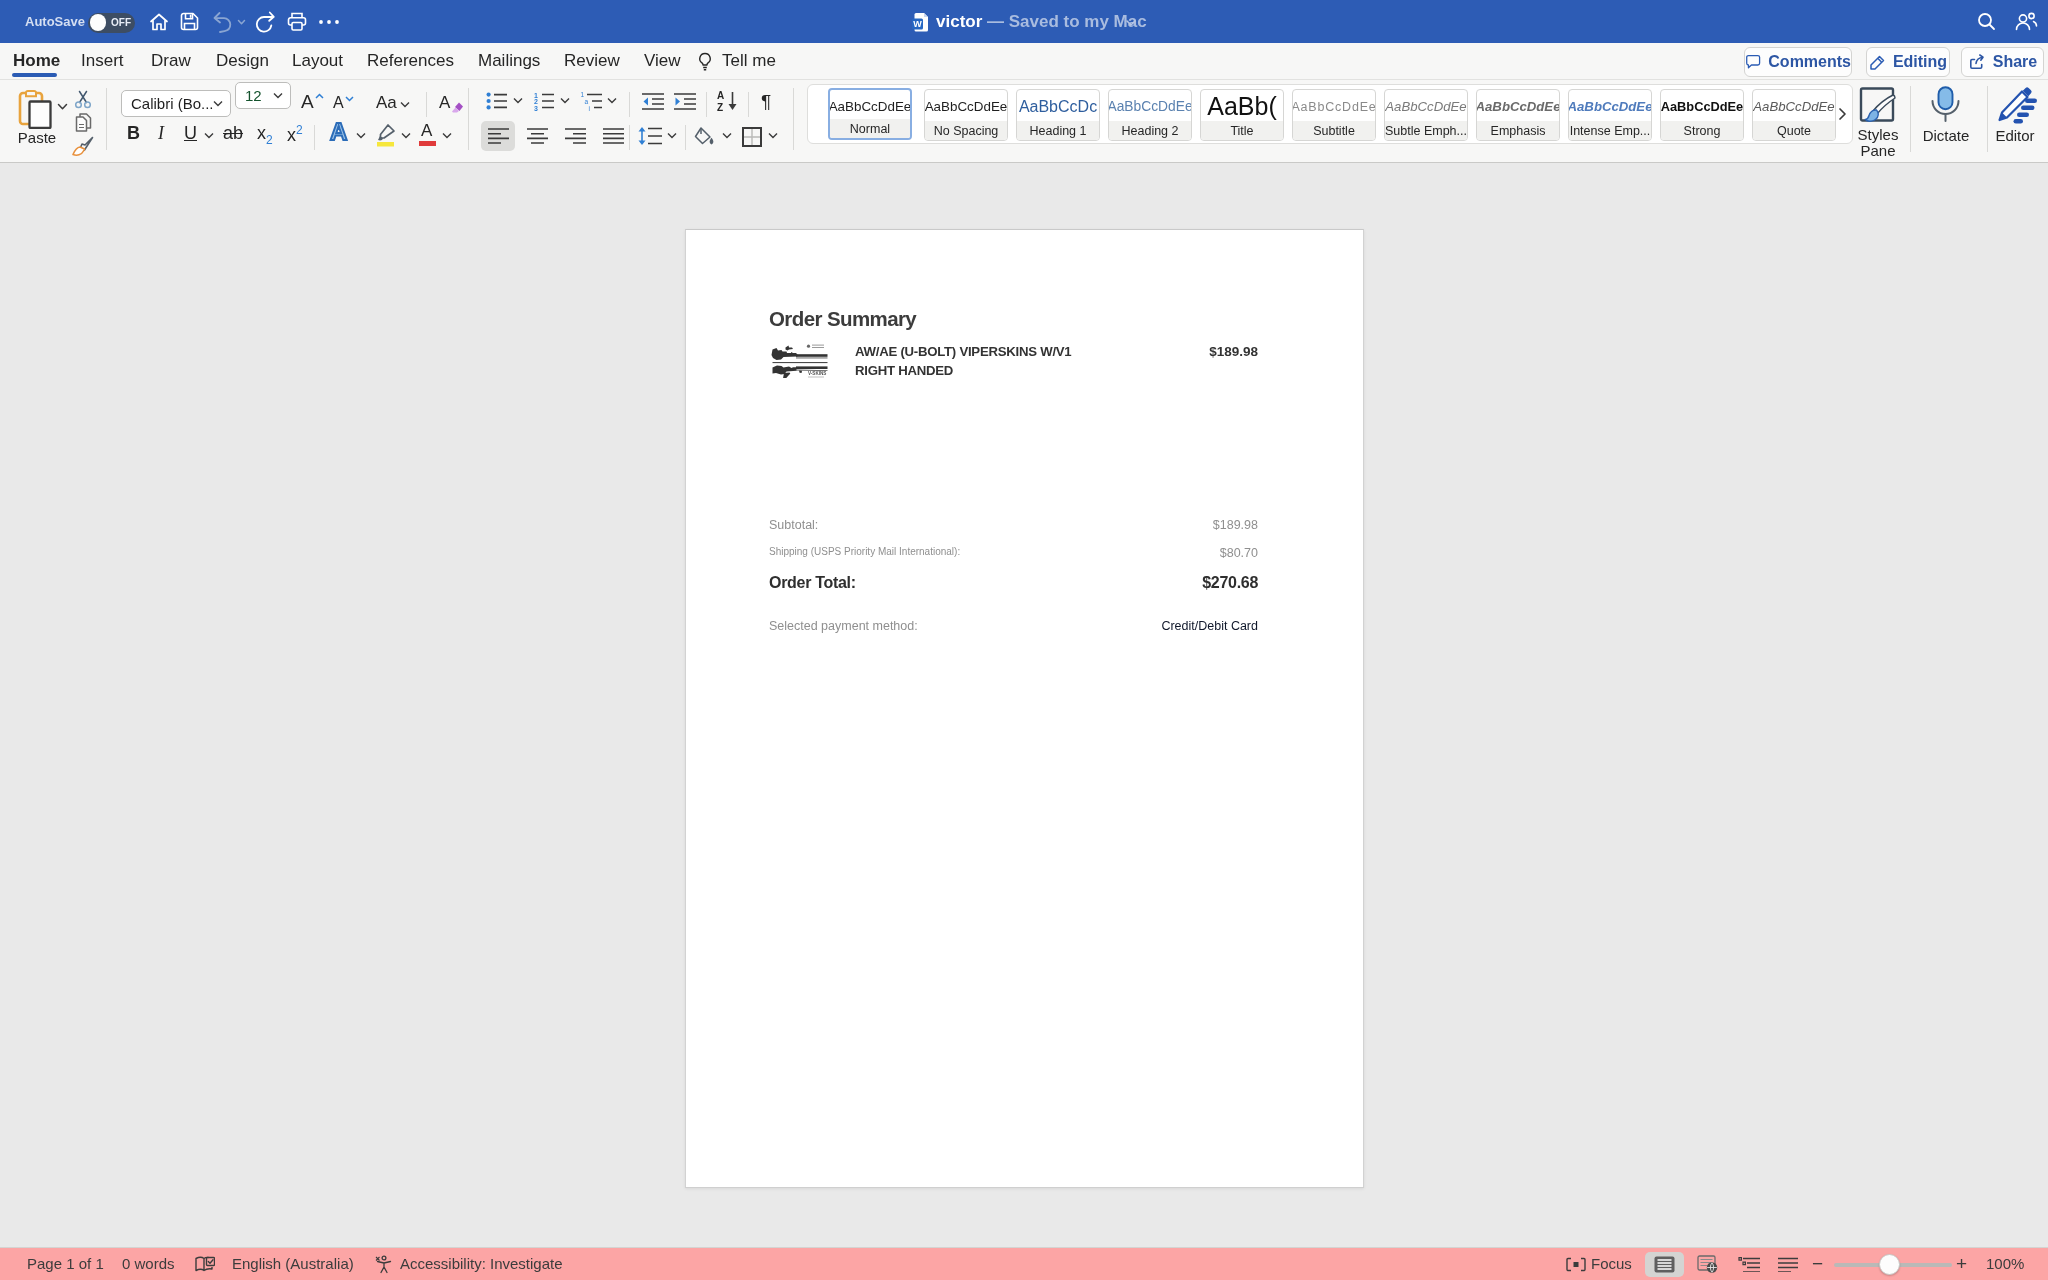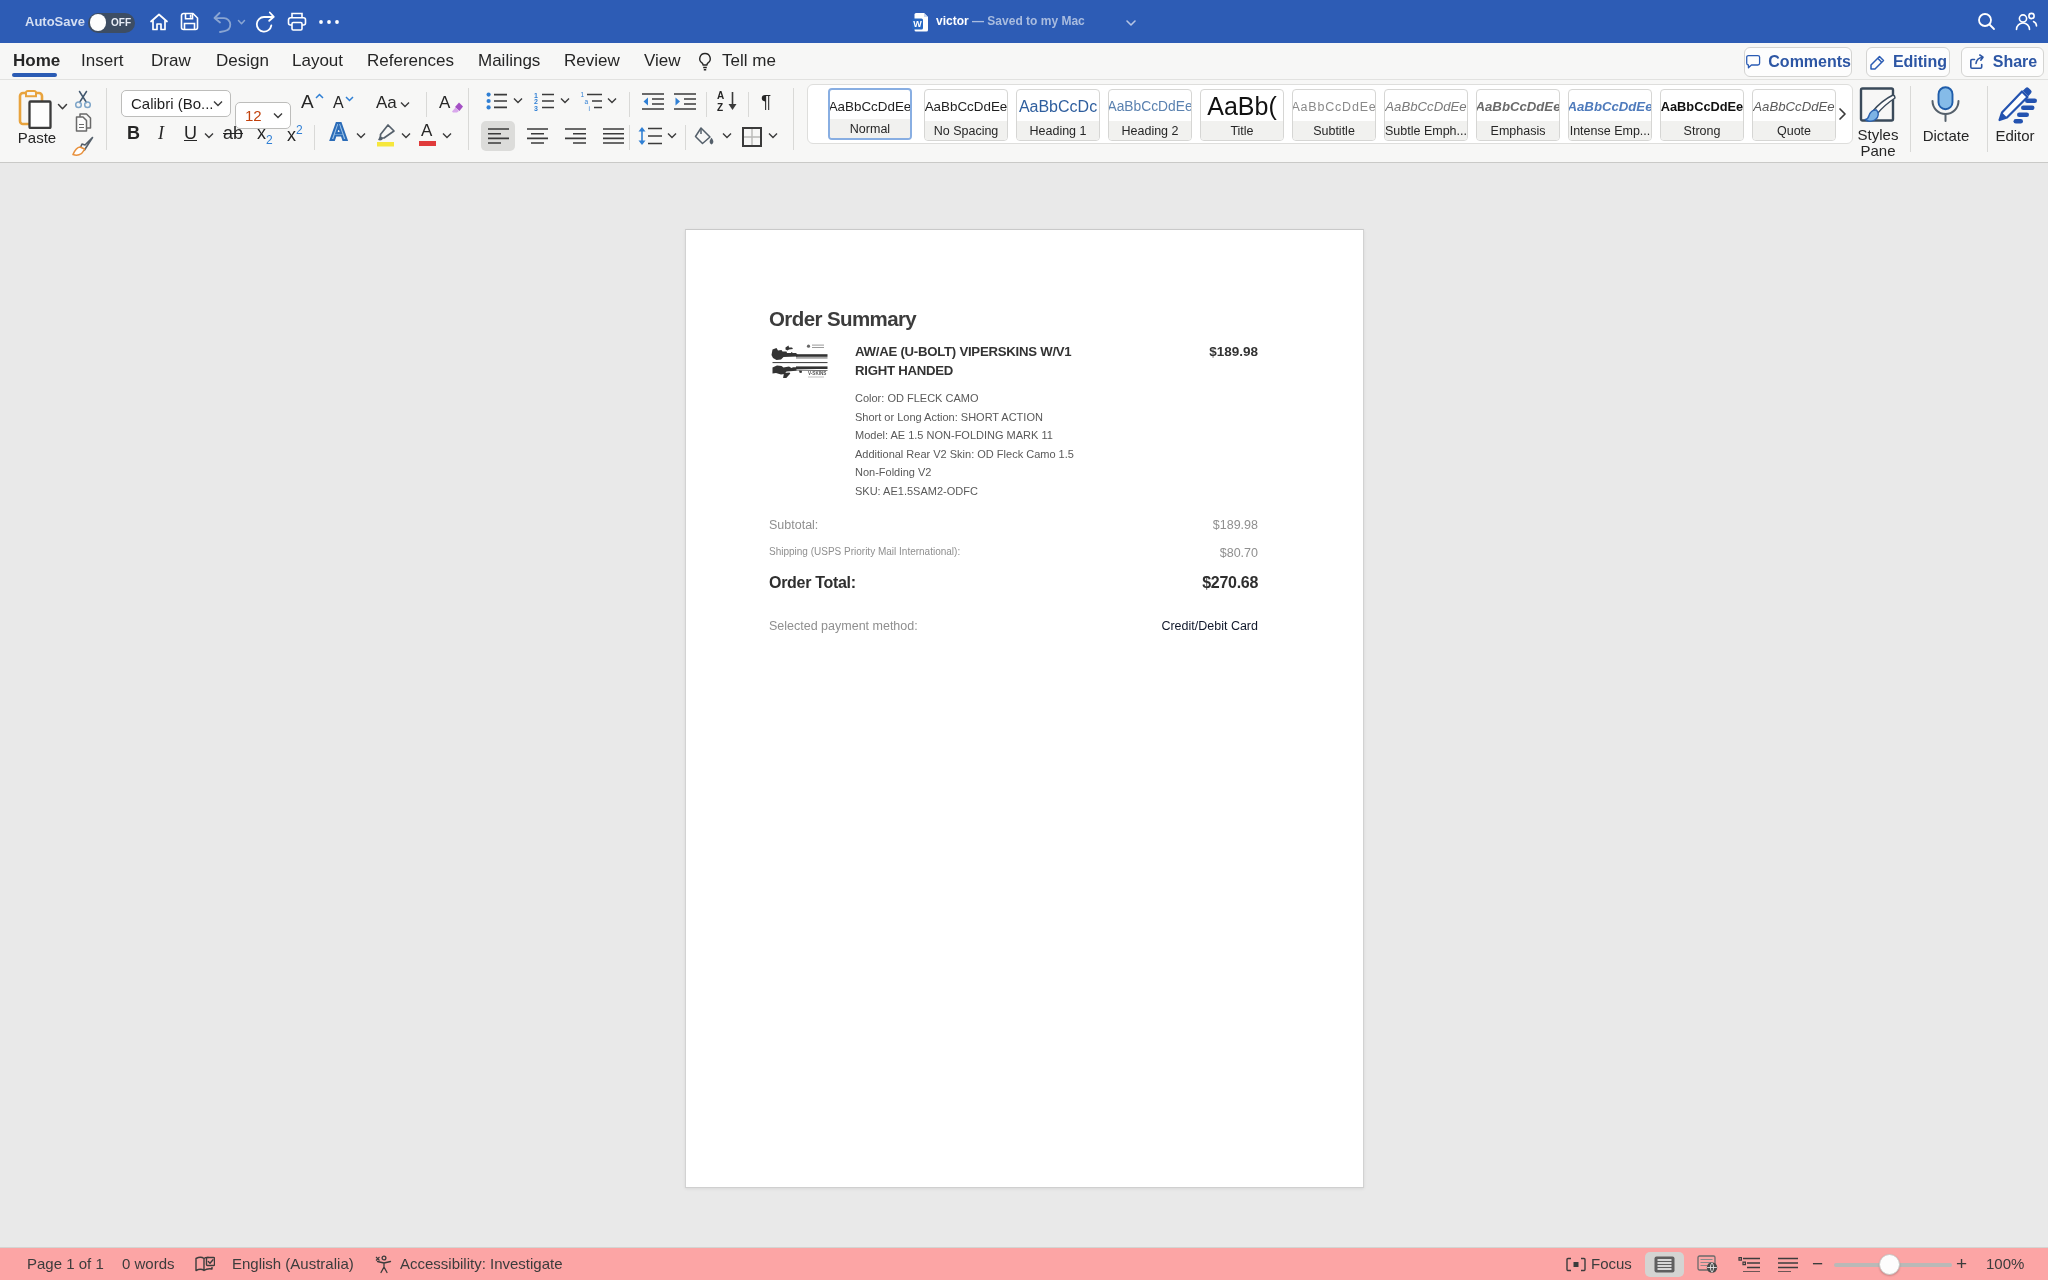--- a/index.html
+++ b/index.html
@@ -82,21 +82,21 @@
       <circle cx="11" cy="4" r="1.9"></circle>
       <circle cx="19" cy="4" r="1.9"></circle>
   </svg>
 
   <svg class="abs" style="left:911px; top:12px;" width="19" height="20" viewBox="0 0 19 20">
     <path d="M5 1 H13 L17 5 V18 a1.5 1.5 0 0 1 -1.5 1.5 H5 A1.5 1.5 0 0 1 3.5 18 V2.5 A1.5 1.5 0 0 1 5 1 Z" fill="#fdfdfd"></path>
     <path d="M13 1 L17 5 H13 Z" fill="#c8d6ef"></path>
     <rect x="1" y="6.5" width="11" height="11" rx="1.5" fill="#2566c2"></rect>
     <text x="6.5" y="15" font-size="9" font-weight="bold" fill="#fff" text-anchor="middle" font-family="Liberation Sans">W</text>
   </svg>
-  <div class="abs" style="left:936px; top:0; height:43px; line-height:43px; font-size:12px; font-weight:700;">
+  <div class="abs" style="left:936px; top:0; height:43px; line-height:43px; font-size:17px; font-weight:700;">
     <span class="wtxt">victor</span><span style="color:#a9bcdf;"> — Saved to my Mac</span>
   </div>
   <svg class="abs" style="left:1125px; top:19px;" width="12" height="8" viewBox="0 0 12 8" fill="none" stroke="#b6c5e4" stroke-width="1.6">
     <path d="M2 2 L6 6 L10 2" stroke-linecap="round" stroke-linejoin="round"></path>
   </svg>
 
   <svg class="abs" style="left:1976px; top:11px;" width="21" height="21" viewBox="0 0 21 21" fill="none" stroke="#ffffff" stroke-width="1.8">
     <circle cx="9" cy="9" r="6"></circle>
     <path d="M13.5 13.5 L18 18" stroke-linecap="round"></path>
   </svg>
@@ -172,21 +172,21 @@
     <path d="M21.5 2.5 L14 10 L11 9 L9.5 12.5 L13.5 15 Z" fill="none" stroke="#55606b" stroke-width="1.6" stroke-linejoin="round"></path>
     <path d="M9 12 C5 12.5 3.5 16 2 19.5 C6 21 10.5 20 12.5 16 L13.5 14 Z" fill="#fff" stroke="#e8913d" stroke-width="1.6" stroke-linejoin="round"></path>
   </svg>
   <div class="vsep" style="left:106px; top:8px; height:62px;"></div>
 
   <div class="abs" style="left:121px; top:10px; width:110px; height:27px; background:#fff; border:1px solid #bdbdbb; border-radius:5px; font-size:15px; color:#1f1f1f; line-height:25px; padding-left:9px;">Calibri (Bo...
     <svg class="abs" style="right:7px; top:9px;" width="10" height="8" viewBox="0 0 10 8" fill="none" stroke="#3b3b3b" stroke-width="1.4">
         <path d="M1 1.5 L5 5.5 L9 1.5"></path>
       </svg>
   </div>
-  <div class="abs" style="left:235px; top:22px; width:56px; height:27px; background:#fff; border:1px solid #bdbdbb; border-radius:5px; font-size:15px; color:#c2410c; line-height:25px; padding-left:9px;">12
+  <div class="abs" style="left:235px; top:2px; width:56px; height:27px; background:#fff; border:1px solid #bdbdbb; border-radius:5px; font-size:15px; color:#14532d; line-height:25px; padding-left:9px;">12
     <svg class="abs" style="right:7px; top:9px;" width="10" height="8" viewBox="0 0 10 8" fill="none" stroke="#3b3b3b" stroke-width="1.4">
         <path d="M1 1.5 L5 5.5 L9 1.5"></path>
       </svg>
   </div>
 
   <div class="abs" style="left:301px; top:11px; font-size:19px; color:#262626;">A</div>
   <svg class="abs" style="left:315px; top:13px;" width="9" height="6" viewBox="0 0 9 6" fill="none" stroke="#2f7fd4" stroke-width="1.5">
       <path d="M1 5 L4.5 1.5 L8 5"></path>
     </svg>
   <div class="abs" style="left:333px; top:14px; font-size:16px; color:#262626;">A</div>
@@ -454,28 +454,20 @@
       <path d="M1.5 24.5 l4.5 -2 4.5 0.5 2 1.5 5.5 -1 2.5 1.5 1.5 -0.7 h3.5 v3.5 l-10 0.8 -2 2.4 -3.5 0.5 -5 -1.5 -3.5 0.5 Z" fill="#333"></path>
       <rect x="25" y="23.4" width="31.5" height="2.6" fill="#333"></rect>
       <path d="M25 26.5 l31.5 0.8 v0.7 L25 27.6 Z" fill="#555"></path>
       <path d="M13 30 l5.5 -0.6 0.8 1.2 -4 4.4 h-3.2 Z" fill="#333"></path>
       <path d="M28 27.5 l3 0.3 -0.4 2.2 -2 -0.3 Z" fill="#333"></path>
       <text x="37" y="32.3" font-size="4.6" font-weight="bold" fill="#555" font-family="Liberation Sans">V-SKINS</text>
       <rect x="37" y="33.6" width="16" height="0.8" fill="#b0b0b0"></rect>
     </svg>
     <div class="abs" style="left:169px; top:113px; font-size:13.2px; font-weight:700; color:#333; line-height:18.5px; letter-spacing:-0.25px;">AW/AE (U-BOLT) VIPERSKINS W/V1<br>RIGHT HANDED</div>
     <div class="abs" style="right:105px; top:114px; font-size:13.5px; font-weight:700; color:#333;">$189.98</div>
-    <div class="abs" style="left:169px; top:159px; font-size:11px; color:#595959; line-height:18.6px;">
-      Color: OD FLECK CAMO<br>
-      Short or Long Action: SHORT ACTION<br>
-      Model: AE 1.5 NON-FOLDING MARK 11<br>
-      Additional Rear V2 Skin: OD Fleck Camo 1.5<br>
-      Non-Folding V2<br>
-      SKU: AE1.5SAM2-ODFC
-    </div>
     <div class="abs" style="left:83px; top:288px; font-size:12.5px; color:#8f8f8f;">Subtotal:</div>
     <div class="abs" style="right:105px; top:288px; font-size:12.5px; color:#8f8f8f;">$189.98</div>
     <div class="abs" style="left:83px; top:316px; font-size:10px; color:#8f8f8f;">Shipping (USPS Priority Mail International):</div>
     <div class="abs" style="right:105px; top:316px; font-size:12.5px; color:#8f8f8f;">$80.70</div>
     <div class="abs" style="left:83px; top:344px; font-size:16px; font-weight:700; color:#2f2f2f; letter-spacing:-0.3px;">Order Total:</div>
     <div class="abs" style="right:105px; top:344px; font-size:16px; font-weight:700; color:#2f2f2f; letter-spacing:-0.3px;">$270.68</div>
     <div class="abs" style="left:83px; top:389px; font-size:12.5px; color:#8f8f8f;">Selected payment method:</div>
     <div class="abs" style="right:105px; top:389px; font-size:12.5px; color:#0f172a;">Credit/Debit Card</div>
   </div>
 </div>

